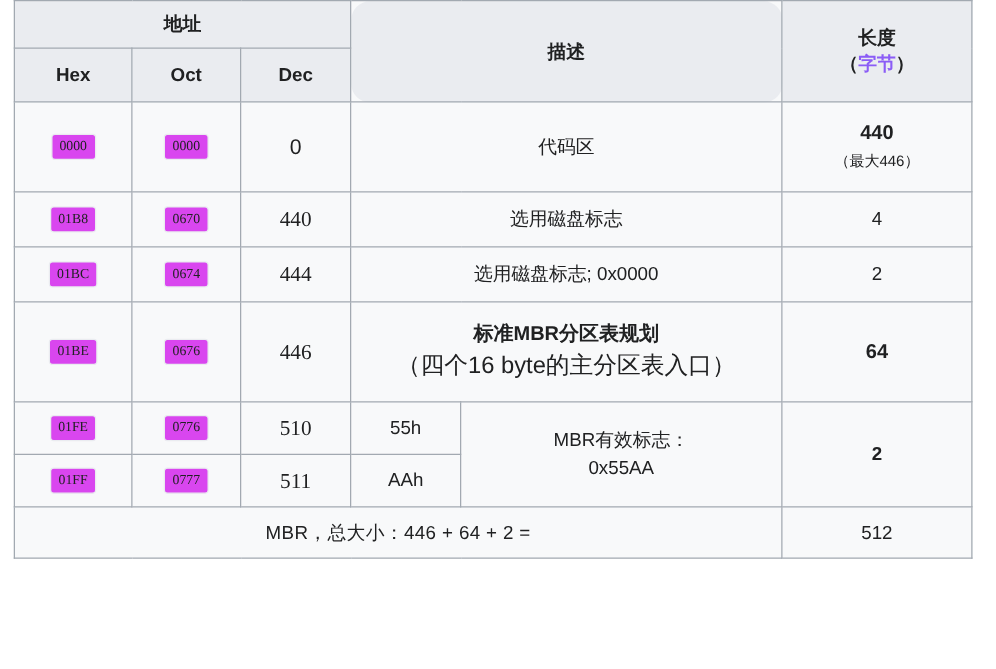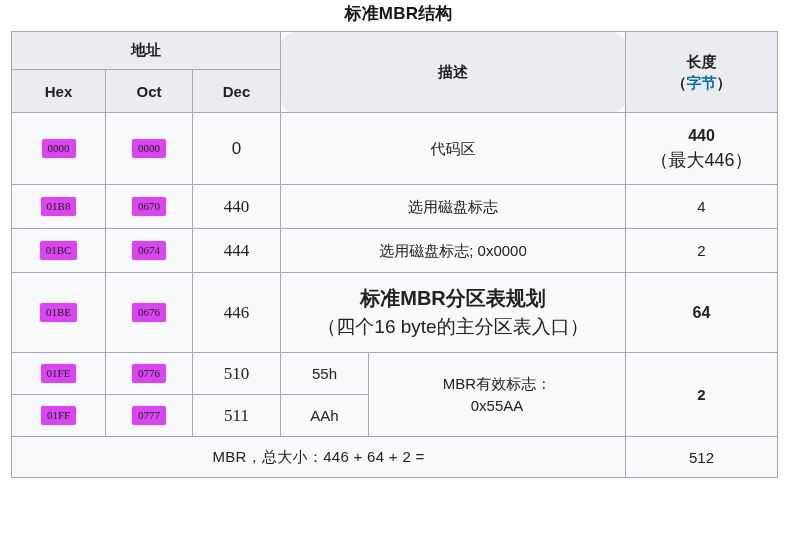--- a/index.html
+++ b/index.html
@@ -81,21 +81,21 @@
     border-radius: 15px;
   }
   .th-len {
     font-size: 16px;
     height: 79px;
     line-height: 1.42;
     color: #151515;
     margin-top: 32px;
   }
   .th-len .unit {
-    color: #0369a1;
+    color: #8b5cf6;
   }
 
   
   .code {
     display: inline-block;
     font-family: "Liberation Serif", "DejaVu Serif", serif;
     font-size: 11px;
     line-height: 1.1;
     color: #202122;
     background: #d946ef;
@@ -116,40 +116,40 @@
   }
 
   .desc {
     font-size: 16px;
     line-height: 1.45;
     color: #202122;
     padding: 3px 6px;
   }
   .desc .strong {
     font-weight: bold;
-    font-size: 20px;
+    font-size: 16px;
   }
   .desc .sub {
     font-weight: normal;
     font-size: 19px;
   }
 
   .len {
     font-size: 16px;
     color: #151515;
     line-height: 1.45;
     padding: 3px 4px;
   }
   .len .big {
     font-weight: bold;
     font-size: 16px;
   }
   .len .note {
     font-weight: normal;
-    font-size: 18px;
+    font-size: 12px;
   }
   .len.bold {
     font-weight: bold;
   }
 
   .sigcell {
     font-size: 16px;
     color: #202122;
     height: 41px;
   }
@@ -170,21 +170,20 @@
   .r-code   { height: 72px; }
   .r-std    { height: 44px; }
   .r-part   { height: 80px; }
   .r-sig    { height: 41px; }
 </style>
 </head>
 <body>
 
 <div class="page">
 
-  <div class="page-title">标准MBR结构</div>
 
   <div class="table-wrap">
     <table class="mbr">
       <colgroup>
         <col style="width:94px">
         <col style="width:87px">
         <col style="width:88px">
         <col style="width:88px">
         <col style="width:257px">
         <col style="width:152px">

